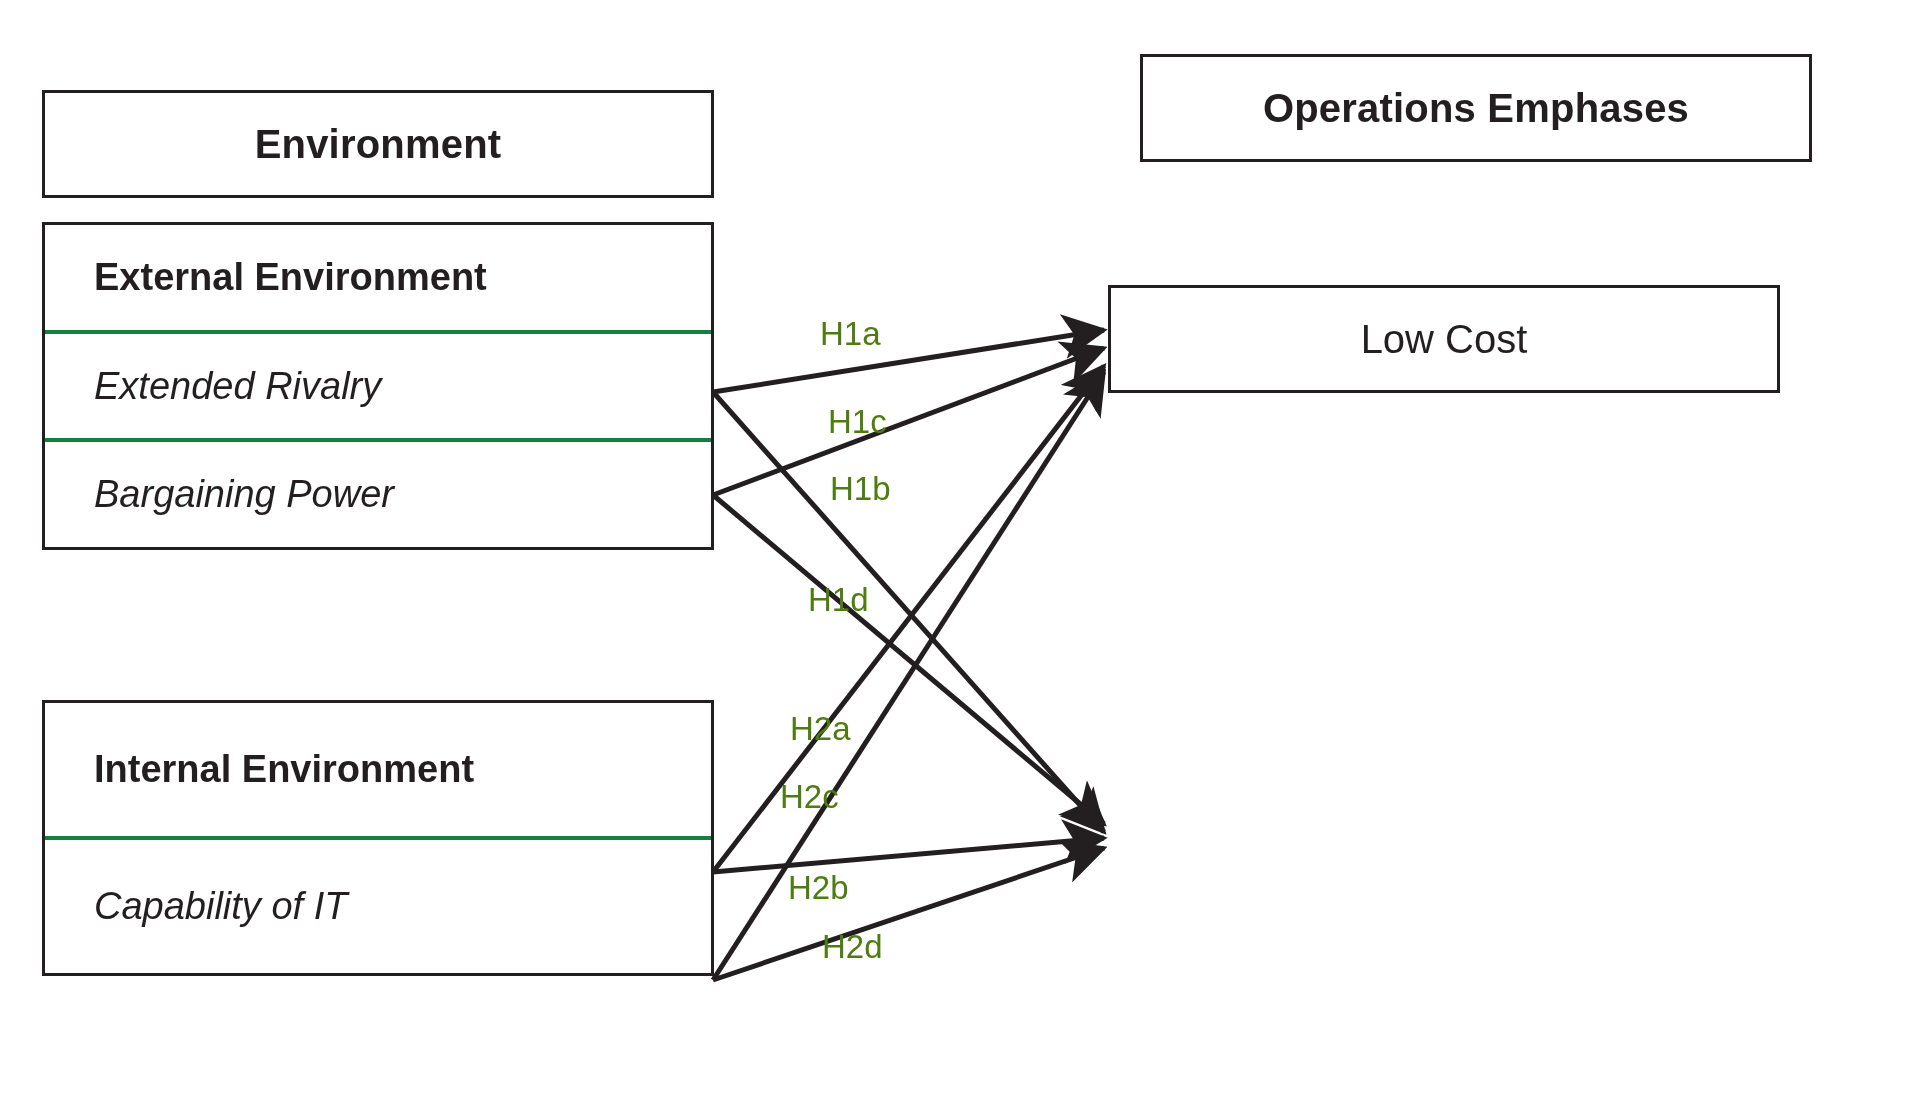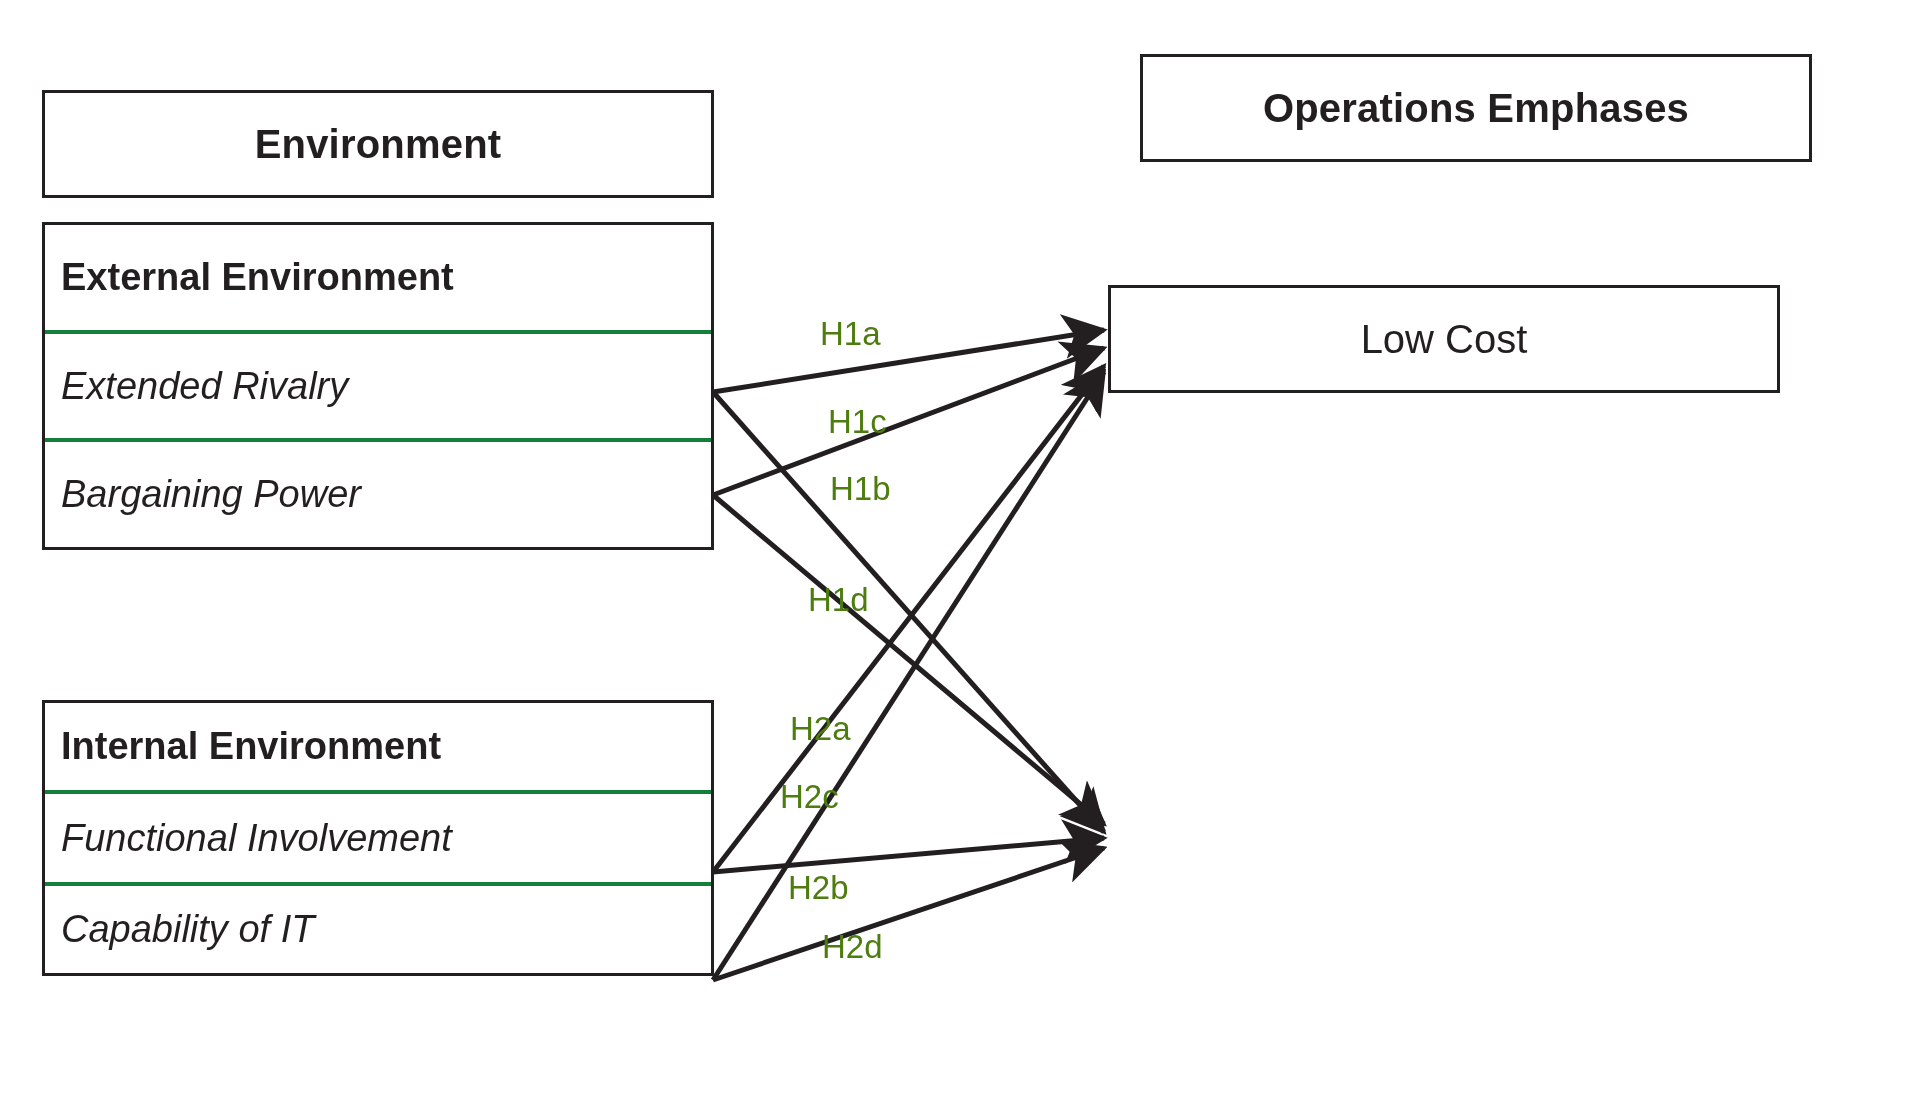--- a/index.html
+++ b/index.html
@@ -48,21 +48,21 @@
     box-sizing: border-box;
     border: 3px solid #231f20;
     background: #ffffff;
     display: flex;
     flex-direction: column;
   }
   .panel-row {
     box-sizing: border-box;
     display: flex;
     align-items: center;
-    padding-left: 16px;
+    padding-left: 49px;
     flex: 1 1 0;
   }
   .panel-row + .panel-row {
     border-top: 4px solid #15803d;
     font-style: italic;
   }
   .panel-row.title {
     font-weight: bold;
     font-size: 38px;
   }
@@ -133,23 +133,20 @@
     <div class="panel-row item">
       <span>Bargaining Power</span>
     </div>
   </div>
 
   <div class="panel" style="left:42px; top:700px; width:672px; height:276px;justify-content:flex-end;">
     <div class="panel-row title">
       <span>Internal Environment</span>
     </div>
     <div class="panel-row item">
-      <span>Functional Involvement</span>
-    </div>
-    <div class="panel-row item">
       <span>Capability of IT</span>
     </div>
   </div>
 
   <div class="box target-box" style="left:1108px; top:285px; width:672px; height:108px;">
     <span>Low Cost</span>
   </div>
 
 
   <div class="edge-label" style="left:820px; top:317px;">H1a</div>

